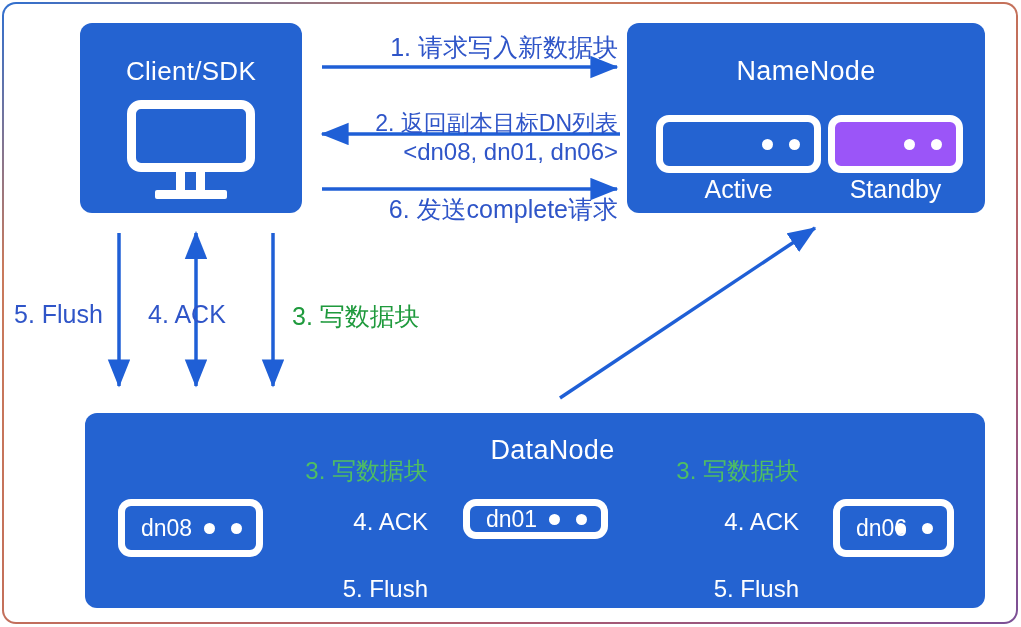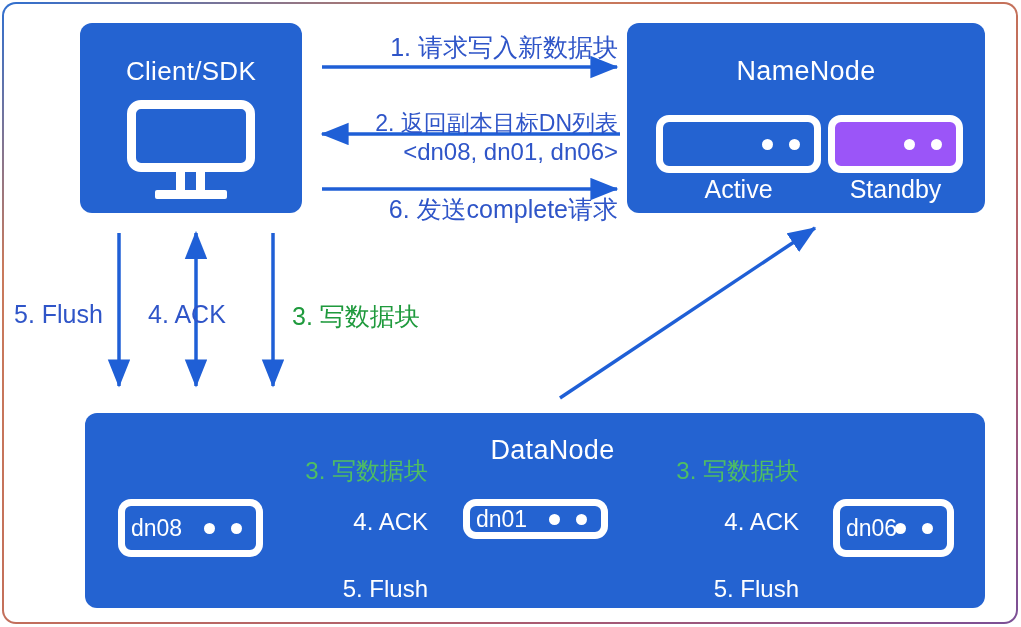--- a/index.html
+++ b/index.html
@@ -72,21 +72,21 @@
     border: 7px solid #ffffff;
     border-radius: 13px;
     background: #2463d1;
     display: flex;
     align-items: center;
   }
   .server.standby { background: #9b55f8; }
   .server .srv-label {
     color: #ffffff;
     font-size: 23px;
-    padding-left: 6px;
+    padding-left: 16px;
     white-space: nowrap;
   }
   .server .dots {
     position: absolute;
     right: 14px;
     display: flex;
     gap: 16px;
   }
   .server .dot {
     width: 11px; height: 11px;

